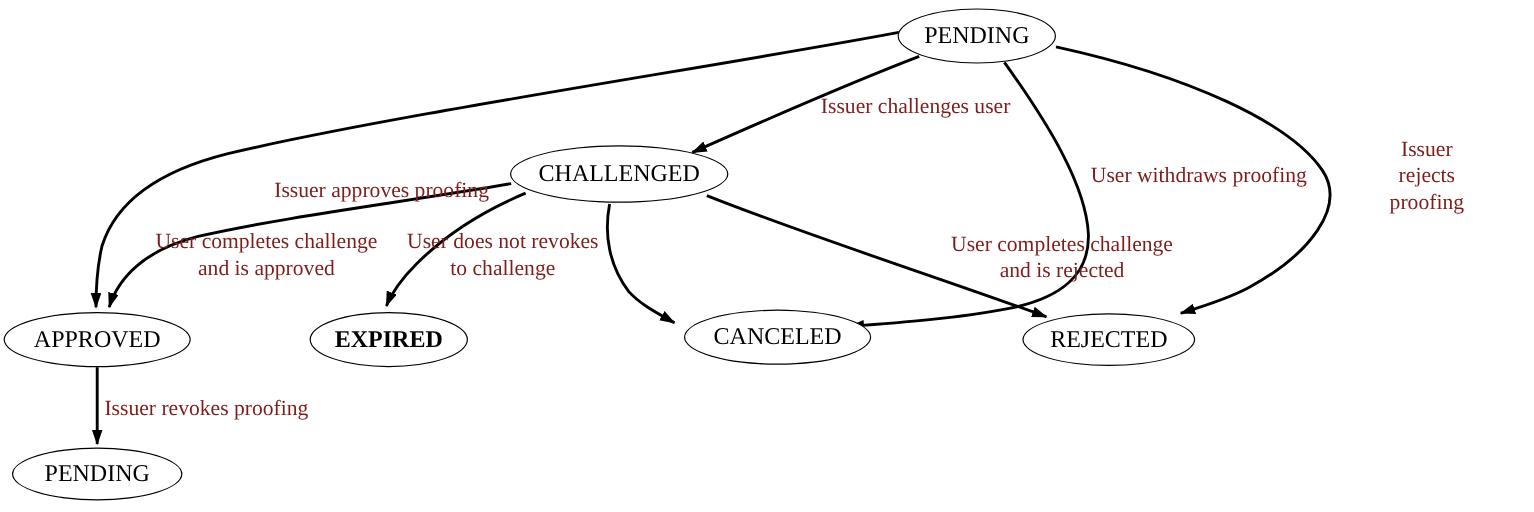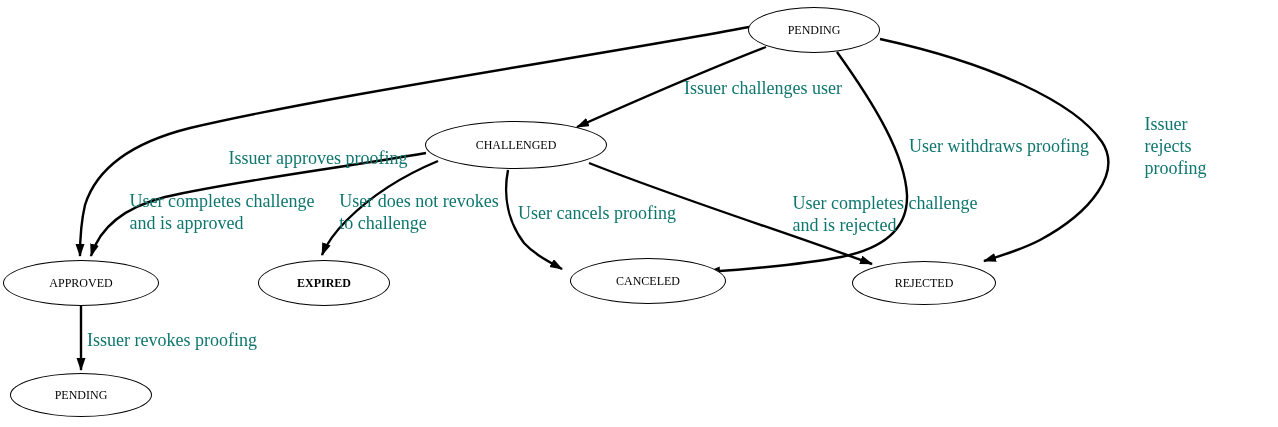--- a/index.html
+++ b/index.html
@@ -25,35 +25,35 @@
   }
   .edge {
     fill: none;
     stroke: #000000;
     stroke-width: 2.4px;
   }
   .elabel {
     position: absolute;
     transform: translate(-50%, -50%);
     white-space: pre-line;
-    text-align: left;
+    text-align: center;
     font-size: 18px;
     line-height: 22px;
-    color: #0f766e;
+    color: #7f1d1d;
   }
   .node {
     position: absolute;
     box-sizing: border-box;
     border: 1.4px solid #000000;
     border-radius: 50%;
     background: #ffffff;
     display: flex;
     align-items: center;
     justify-content: center;
-    font-size: 12px;
+    font-size: 20px;
     color: #000000;
   }
 </style>
 </head>
 <body>
 
 <div id="canvas">
 
   <svg id="edge-layer" viewBox="0 0 1278 427" xmlns="http://www.w3.org/2000/svg">
     <defs>
@@ -74,21 +74,20 @@
   </svg>
 
   <div class="elabel" style="left:763px; top:88px;">Issuer challenges user</div>
   <div class="elabel" style="left:318px; top:146px;margin-top:12px;">Issuer approves proofing</div>
   <div class="elabel" style="left:999px; top:146px;">User withdraws proofing</div>
   <div class="elabel" style="left:1189px; top:146px;">Issuer rejects proofing</div>
   <div class="elabel" style="left:222px; top:212px;">User completes challenge
 and is approved</div>
   <div class="elabel" style="left:419px; top:212px;">User does not revokes
 to challenge</div>
-  <div class="elabel" style="left:597px; top:213px;">User cancels proofing</div>
   <div class="elabel" style="left:885px; top:214px;">User completes challenge
 and is rejected</div>
   <div class="elabel" style="left:172px; top:340px;">Issuer revokes proofing</div>
 
   <div class="node" style="left:748px; top:7px;   width:132px; height:46px;">
     <span>PENDING</span>
   </div>
   <div class="node" style="left:425px; top:121px; width:182px; height:48px;">
     <span>CHALLENGED</span>
   </div>

